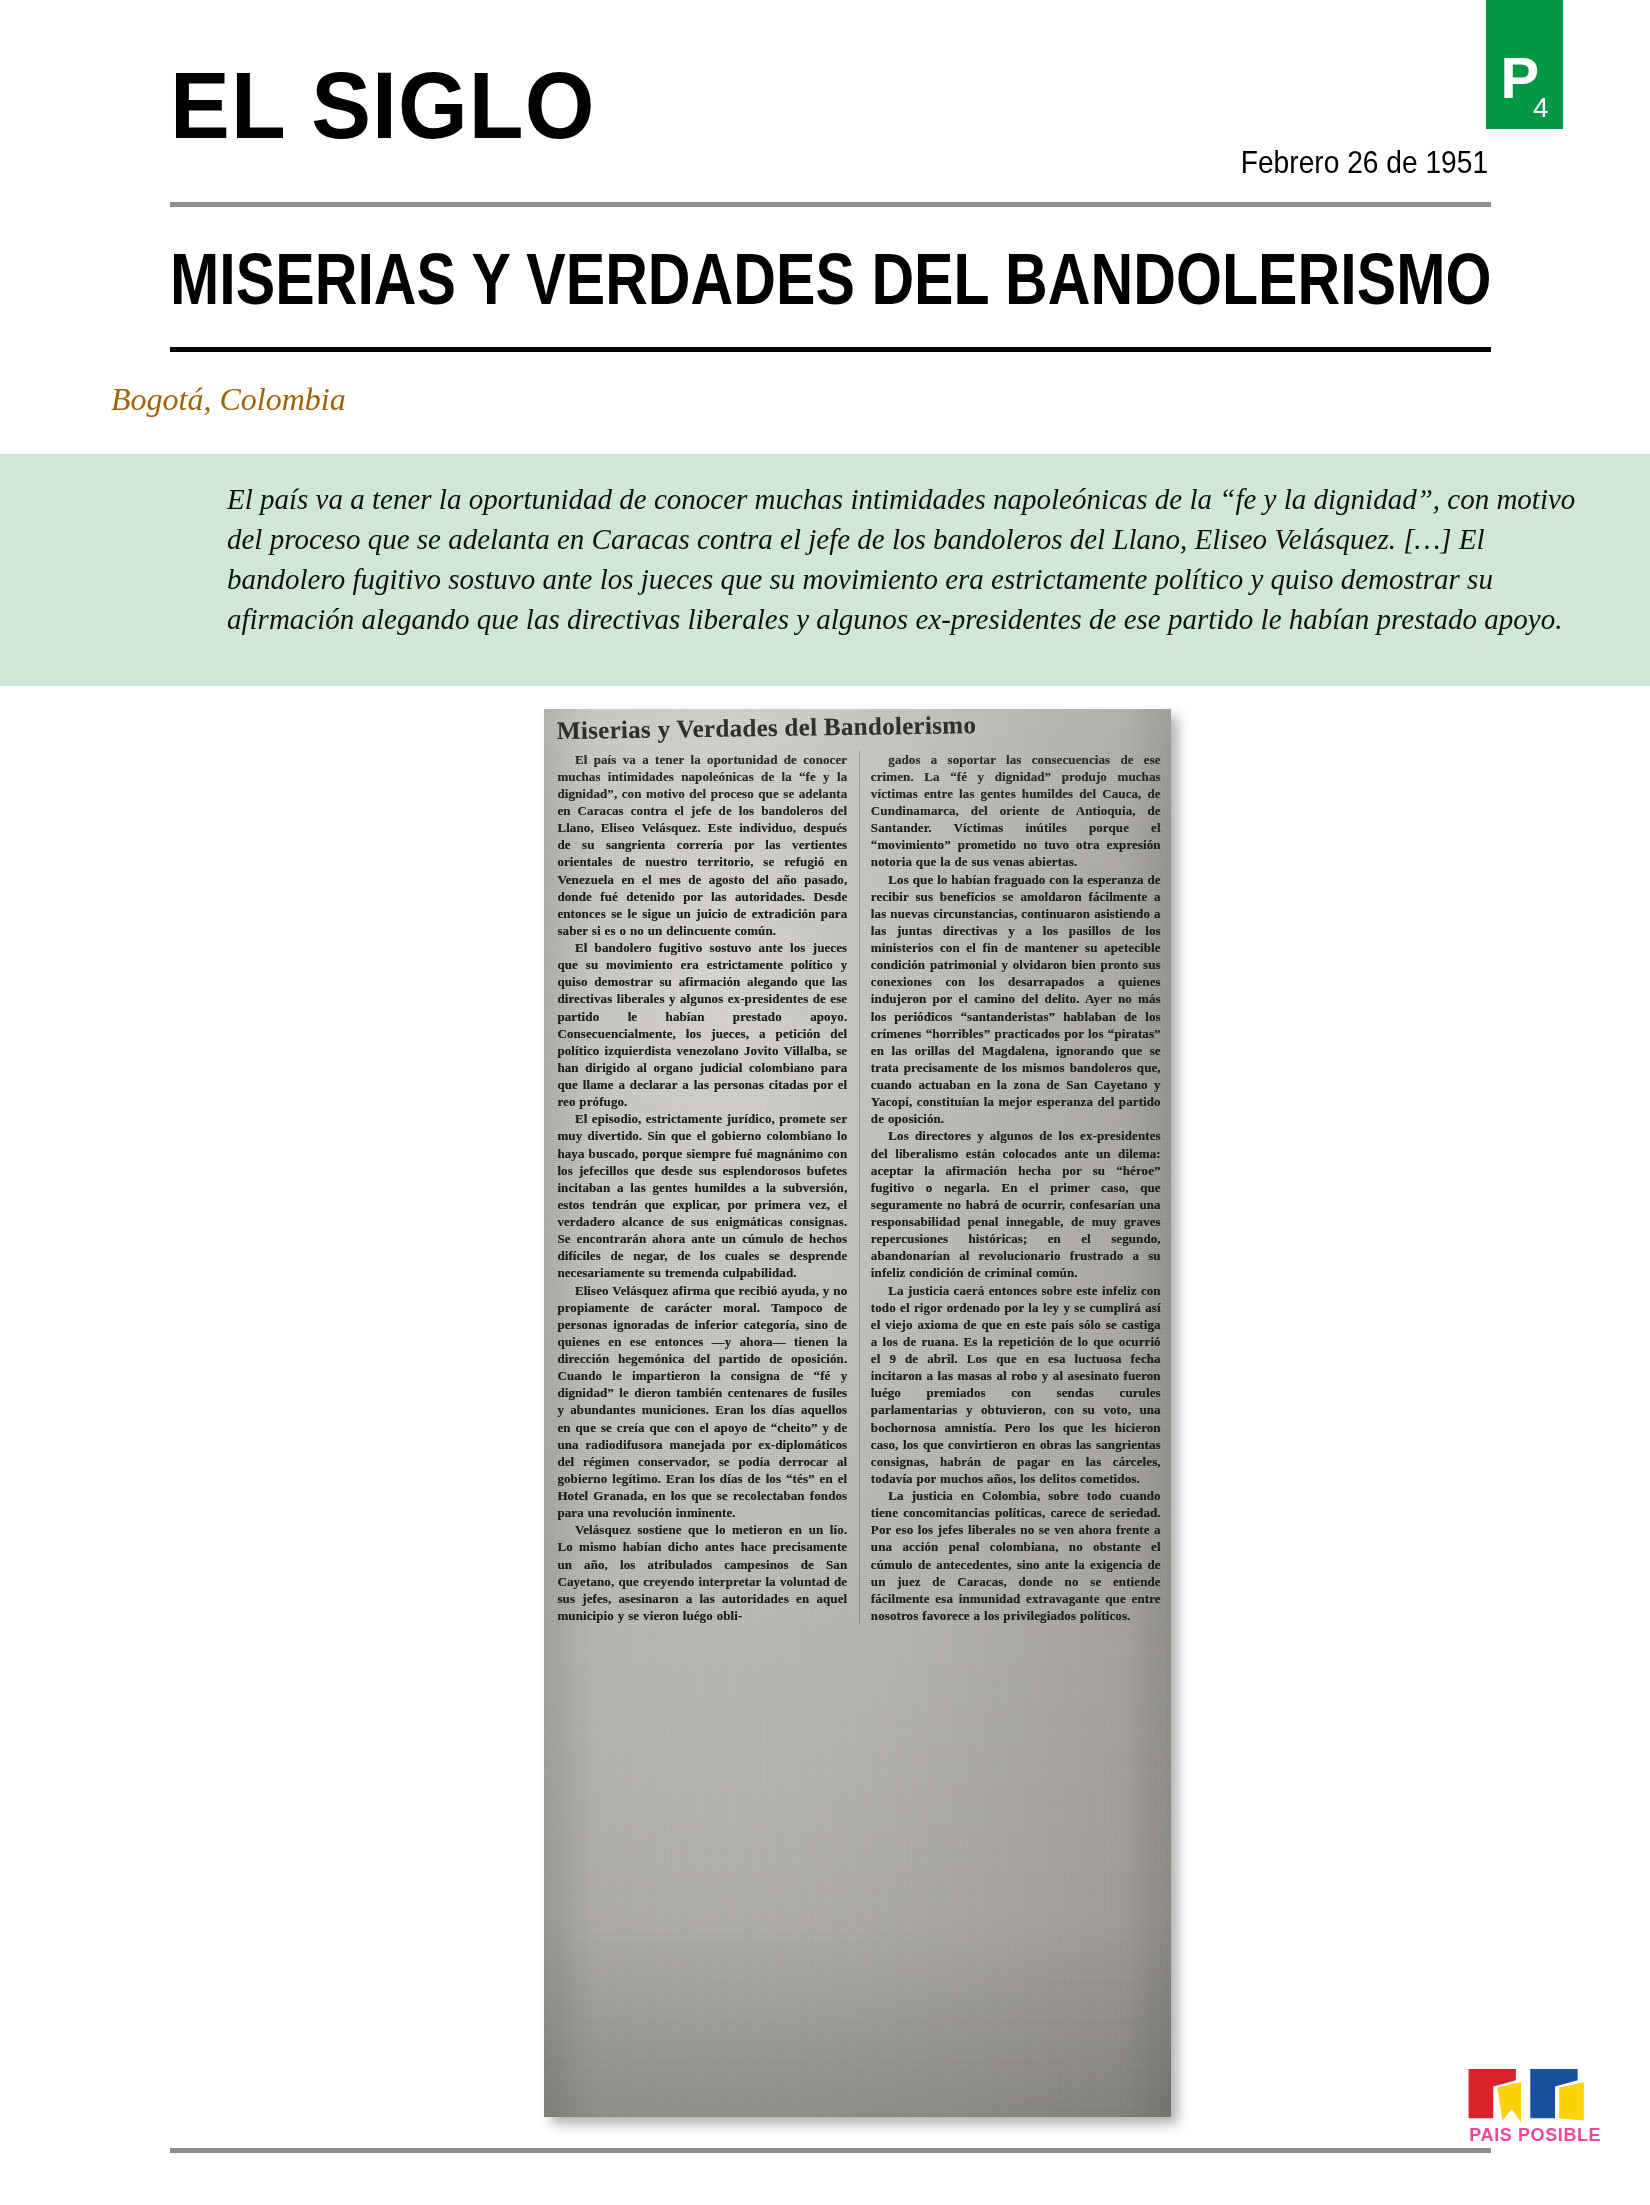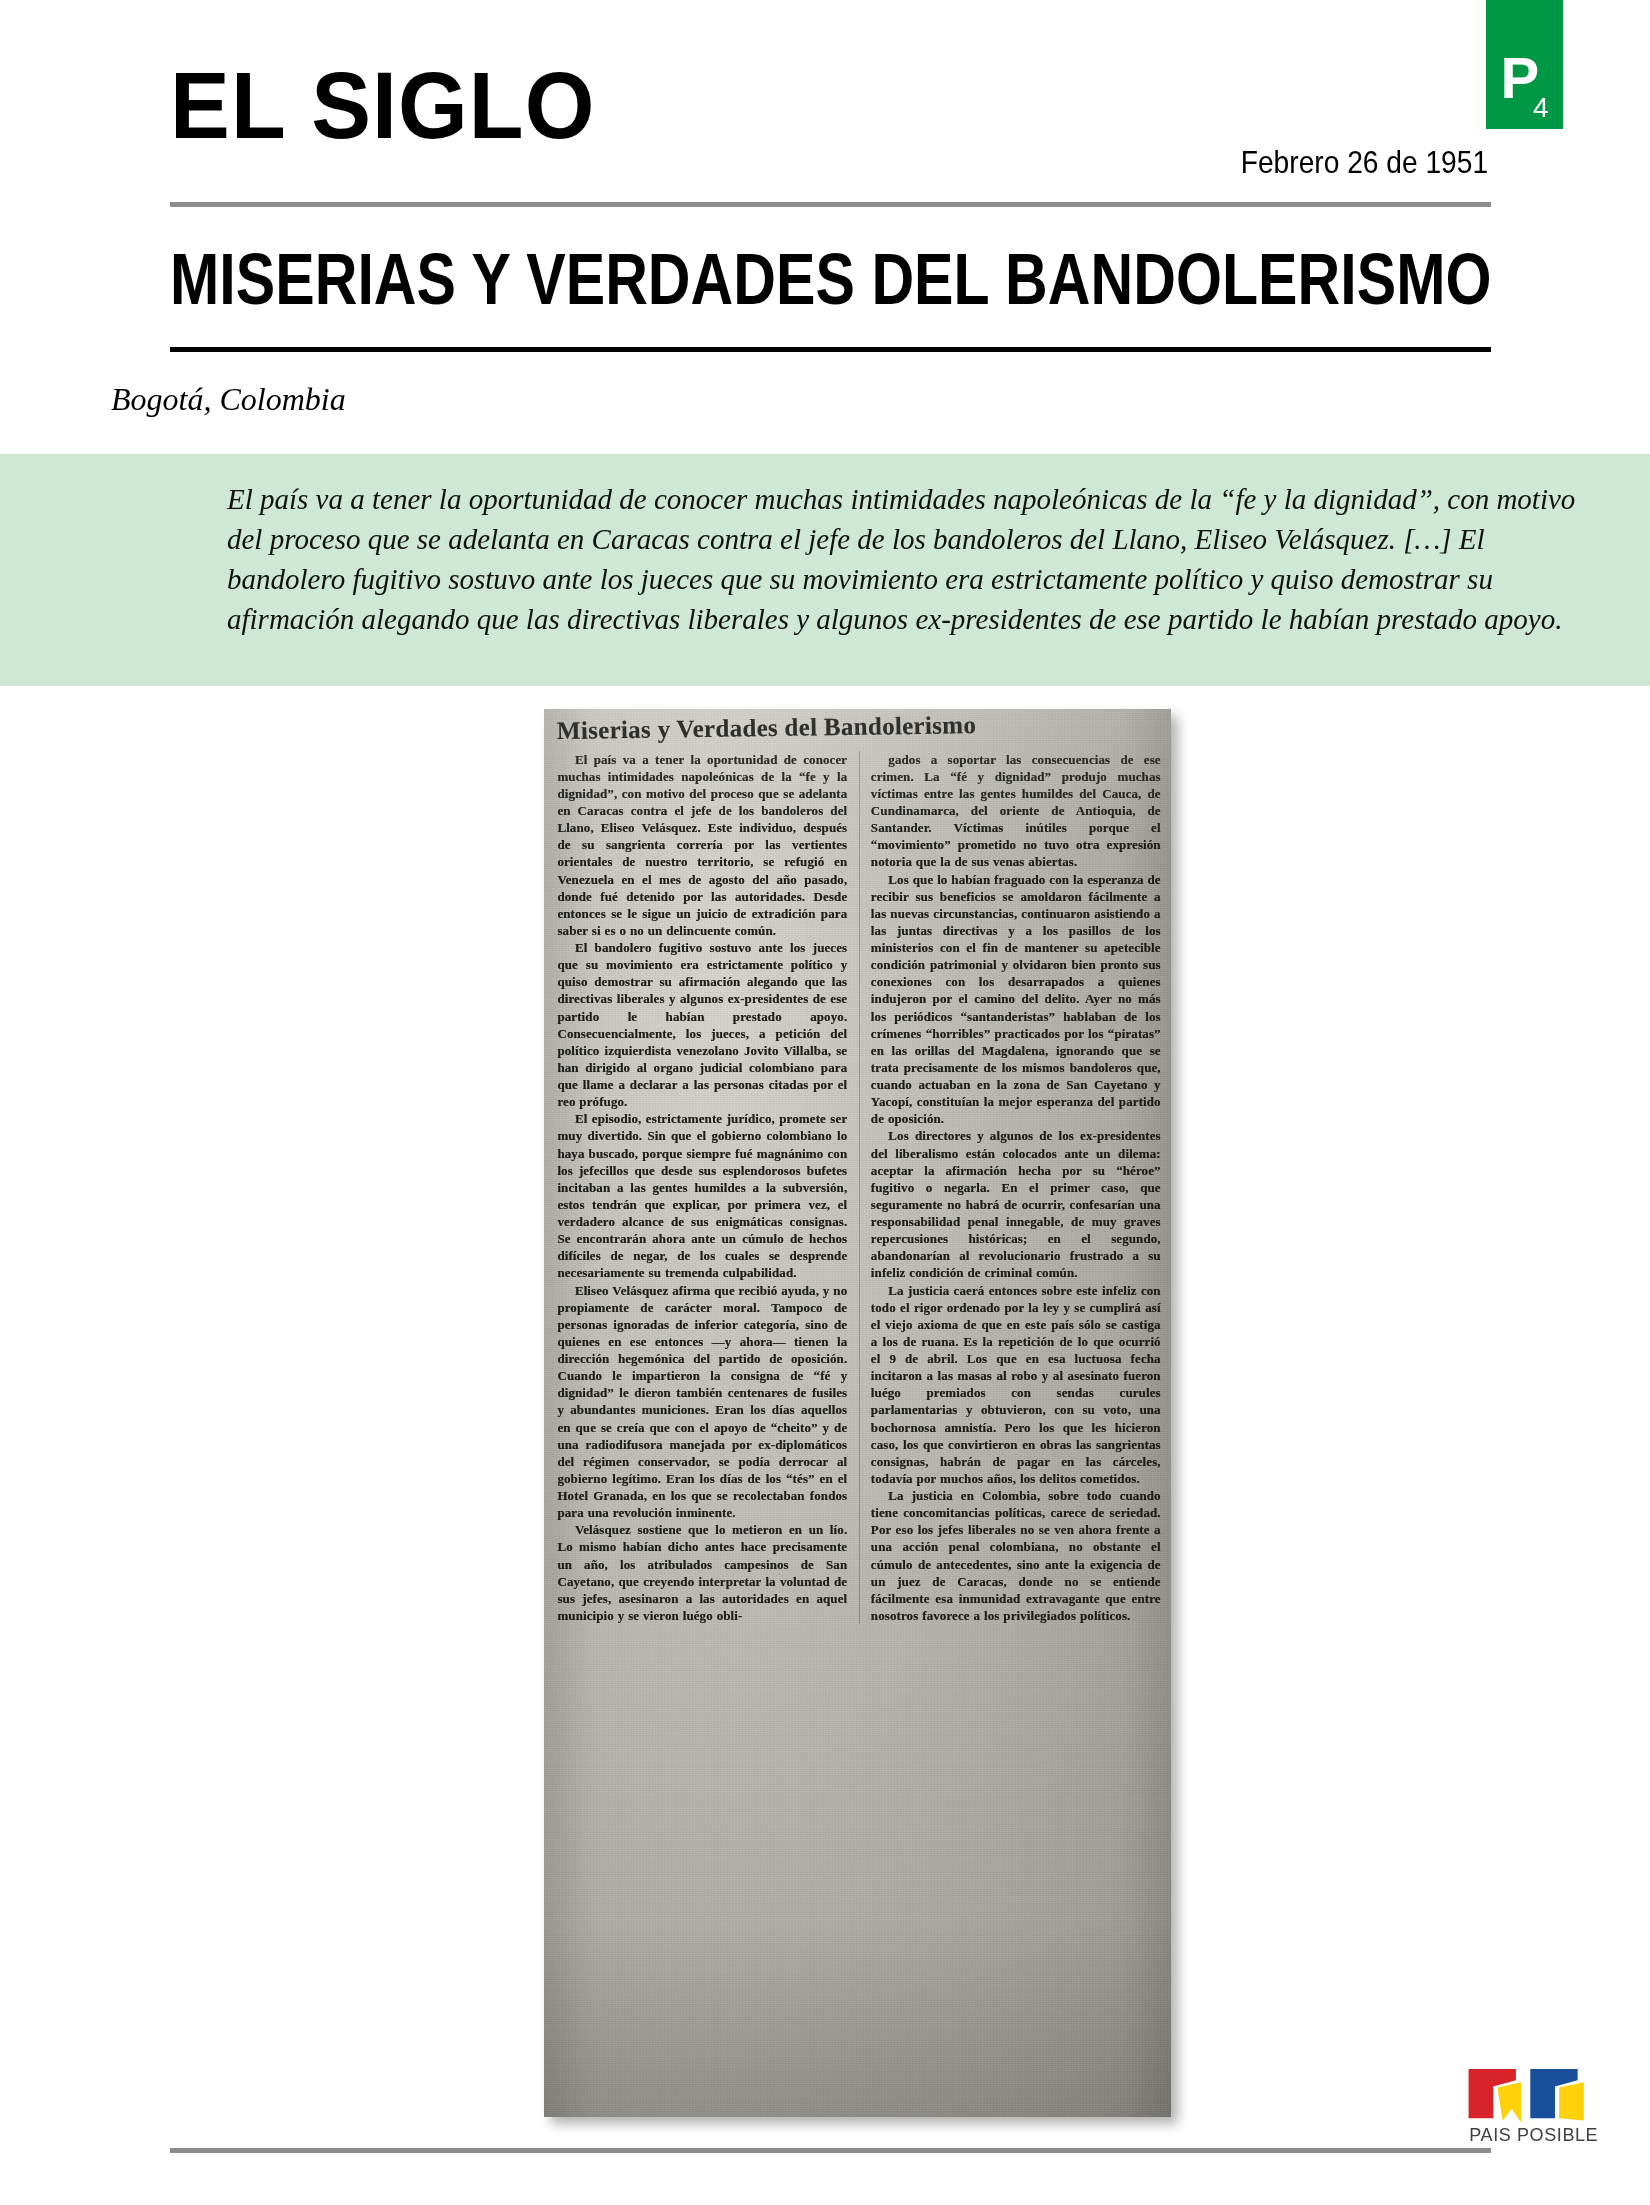--- a/index.html
+++ b/index.html
@@ -121,21 +121,21 @@
 
   
   .location {
     position: absolute;
     left: 111px;
     top: 383px;
     font-family: "Liberation Serif", serif;
     font-style: italic;
     font-size: 32px;
     line-height: 1;
-    color: #000000;
+    color: #a16207;
   }
 
   
   .quote-block {
     position: absolute;
     left: 0;
     top: 454px;
     width: 1651px;
     height: 232px;
     background: #cfe8d5;
@@ -256,22 +256,23 @@
     height: 98px;
   }
   .footer-logo svg { display: block; }
   .footer-logo-text {
     position: absolute;
     left: 9.3px;
     top: 56px;
     font-family: "Liberation Sans", sans-serif;
     font-size: 18px;
     letter-spacing: 0.6px;
-    color: #404040;
+    color: #ec4899;
     white-space: nowrap;
+    font-weight: bold;
   }
 </style>
 </head>
 <body>
 
 <div class="page-badge" style="background: rgb(0, 152, 69);">
   <span class="badge-letter">P</span>
   <span class="badge-number">4</span>
 </div>
 

